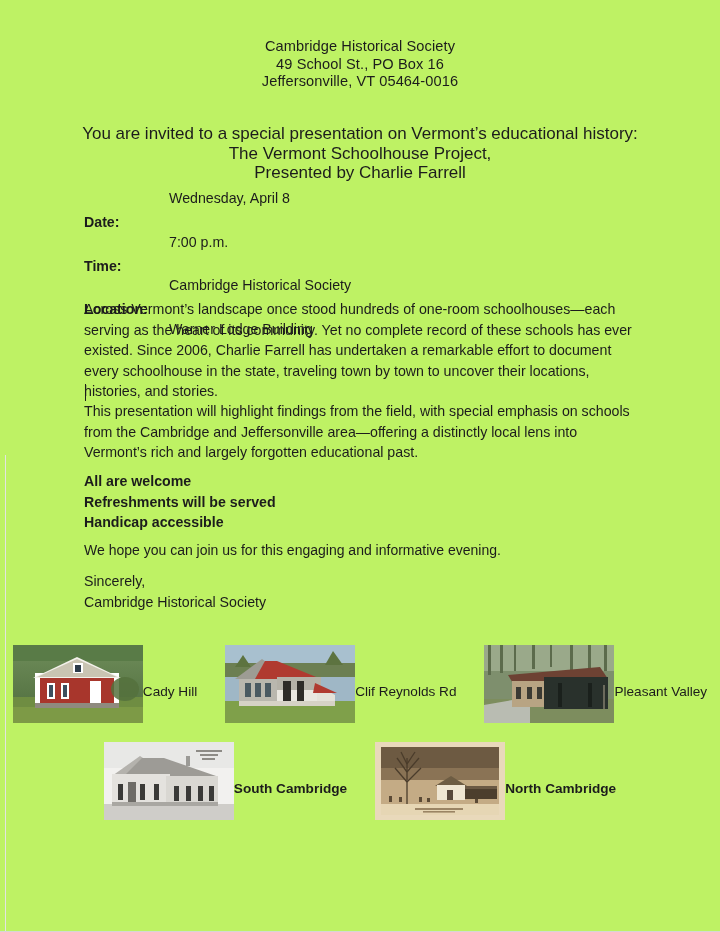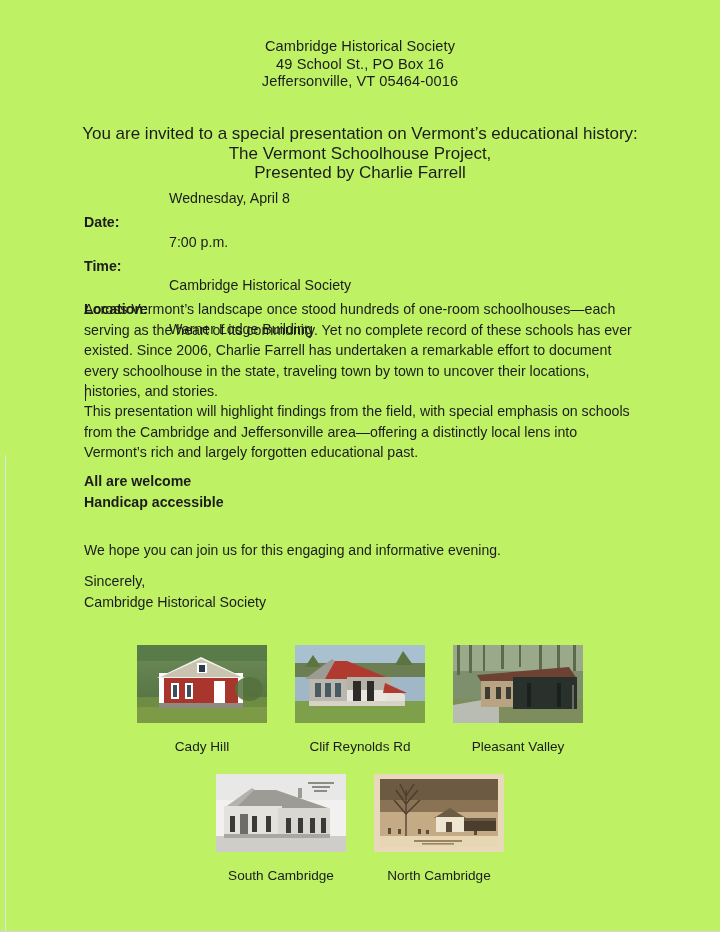--- a/index.html
+++ b/index.html
@@ -146,25 +146,25 @@
     position: absolute;
     left: 0;
     top: 645px;
     width: 720px;
   }
   .gal-row {
     display: flex;
     justify-content: center;
   }
   .gal-row.row-1 { gap: 28px; }
-  .gal-row.row-2 { gap: 28px; margin-top: 19px; }
+  .gal-row.row-2 { gap: 28px; margin-top: 19px; font-weight: bold; }
 
   .gal-item {
     display: flex;
-    flex-direction: column;
+    align-items: center;
   }
   .photo {
     width: 130px;
     height: 78px;
     position: relative;
     overflow: hidden;
     background: #cfcfcf;
   }
   .gal-caption {
     margin-top: 16px;
@@ -221,20 +221,21 @@
   </div>
 
   <div class="para" id="para-1">Across Vermont’s landscape once stood hundreds of one-room schoolhouses—each serving as the heart of its community. Yet no complete record of these schools has ever existed. Since 2006, Charlie Farrell has undertaken a remarkable effort to document every schoolhouse in the state, traveling town by town to uncover their locations, histories, and stories.</div>
 
   <div class="caret"></div>
 
   <div class="para" id="para-2">This presentation will highlight findings from the field, with special emphasis on schools from the Cambridge and Jeffersonville area—offering a distinctly local lens into Vermont’s rich and largely forgotten educational past.</div>
 
   <div class="notices">
     <div class="notice-line">All are welcome</div>
+    <div class="notice-line">Refreshments will be served</div>
     <div class="notice-line">Handicap accessible</div>
   </div>
 
   <div class="closing">We hope you can join us for this engaging and informative evening.</div>
 
   <div class="sign-off">
     <div>Sincerely,</div>
     <div>Cambridge Historical Society</div>
   </div>
 

